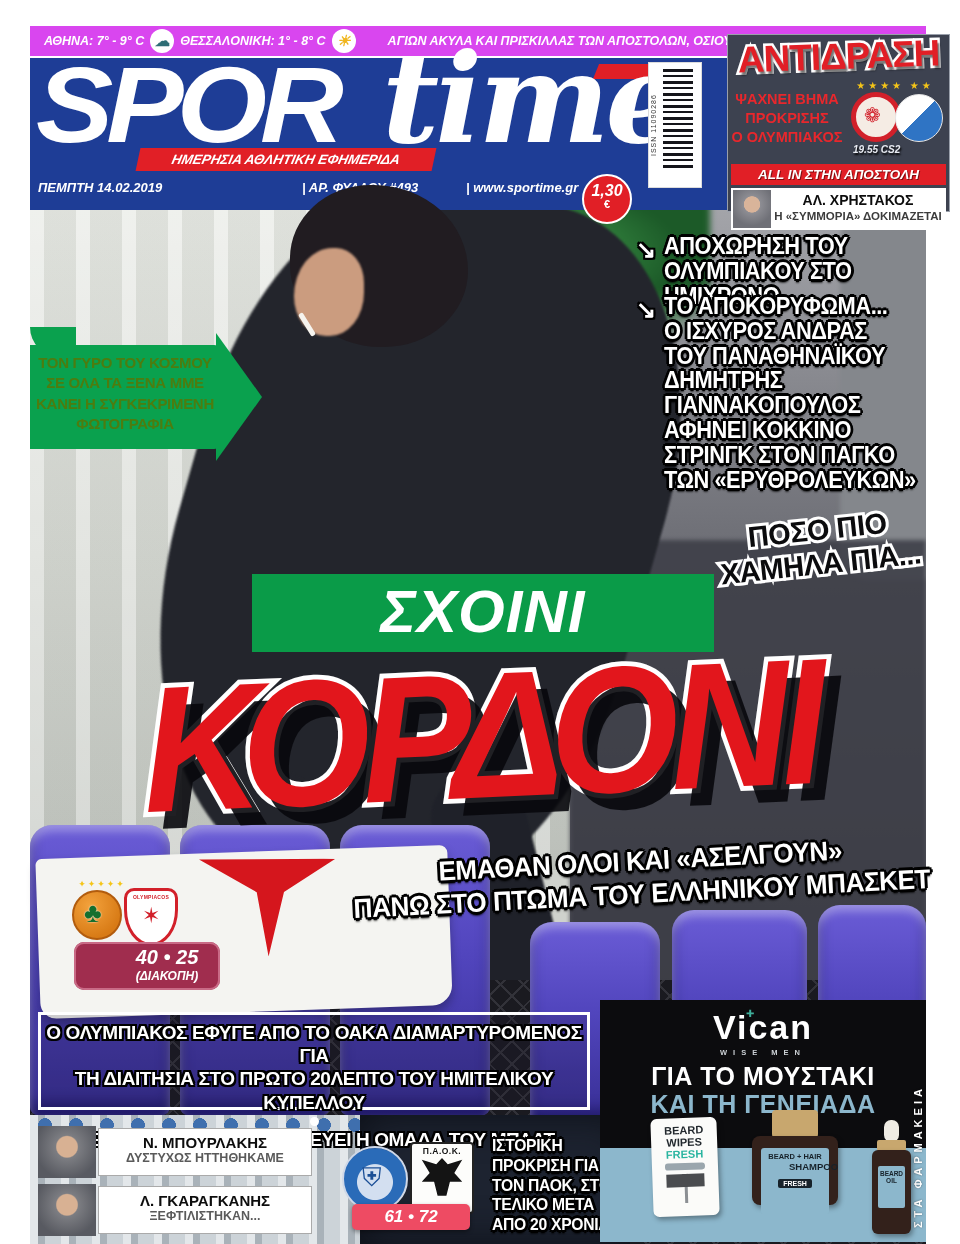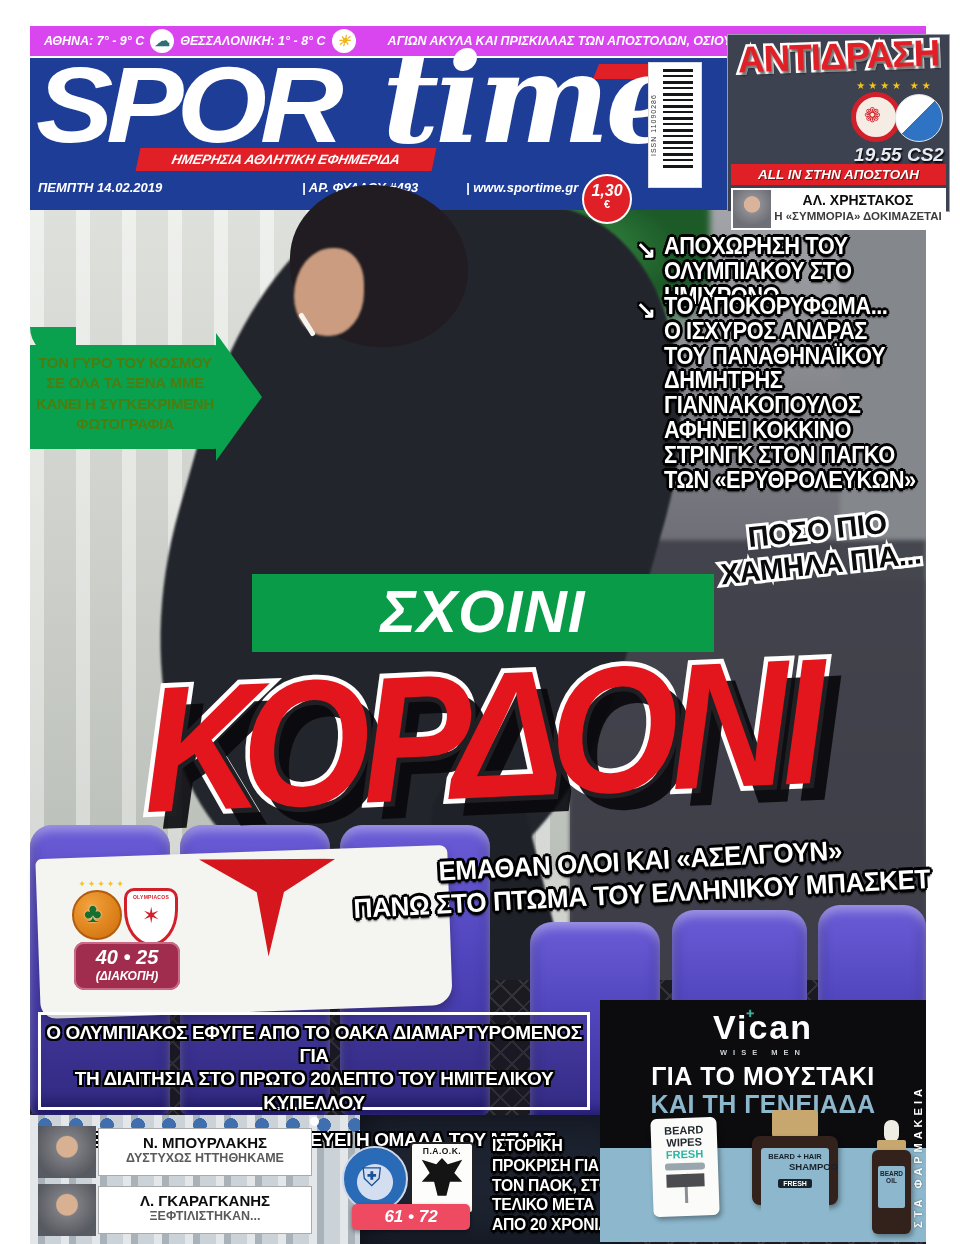--- a/index.html
+++ b/index.html
@@ -40,21 +40,21 @@
     color:#e11f26;-webkit-text-stroke:5px #fff;paint-order:stroke fill;transform:rotate(-2deg);
     letter-spacing:-1px;text-shadow:2px 3px 2px rgba(0,0,0,.55);}
   .promo-lines{left:4px;top:56px;width:112px;color:#e8272c;font-weight:800;font-size:14.5px;
     line-height:1.3;text-align:center;}
   .promo-stars{left:118px;top:46px;width:100px;text-align:center;color:#f5c518;font-size:10px;letter-spacing:3px;}
   .oly-c{left:124px;top:58px;width:50px;height:50px;border-radius:50%;background:#f5ece4;
     border:5px solid #d2202a;box-sizing:border-box;}
   .oly-c i{position:absolute;left:8px;top:6px;font-style:normal;color:#d2202a;font-size:20px;}
   .dyn-c{left:168px;top:60px;width:48px;height:48px;border-radius:50%;
     background:linear-gradient(135deg,#fff 48%,#2f74c4 48%);border:1px solid #e6e6e6;box-sizing:border-box;}
-  .kick{left:126px;top:110px;width:92px;text-align:center;color:#e8ebf2;font-size:19px;
+  .kick{left:126px;top:110px;width:92px;color:#e8ebf2;font-size:10px;
     font-weight:bold;font-style:italic;text-shadow:1px 2px 2px #000;}
   .promo-band{left:4px;top:130px;width:215px;height:21px;background:#e11f26;color:#fff;
     font-size:13.5px;font-weight:bold;font-style:italic;text-align:center;line-height:21px;
     text-shadow:1px 1px 0 #7d0d10;}
   .promo-strip{left:4px;top:154px;width:215px;height:42px;background:#fff;}
   .promo-photo{left:2px;top:2px;width:38px;height:38px;
     background:radial-gradient(circle at 50% 38%,#d9b49a 26%,#8d8d93 28%,#6f7077 70%);}
   .promo-name{left:42px;top:4px;width:170px;text-align:center;font-weight:800;font-size:14px;color:#0d0d0d;}
   .promo-sub{left:42px;top:22px;width:170px;text-align:center;font-size:11.5px;font-weight:bold;color:#3c3c3c;}
   
@@ -132,21 +132,21 @@
     background:radial-gradient(circle at 35% 30%,#f3a23c,#d87b16 72%);border:2px solid #b25c0d;box-sizing:border-box;}
   .pao i{position:absolute;left:10px;top:6px;font-style:normal;font-size:27px;color:#156f2e;
     text-shadow:0 0 2px #fff;}
   .olysb{left:124px;top:888px;width:54px;height:58px;background:#fff;z-index:6;
     border:3px solid #d2202a;box-sizing:border-box;border-radius:10px 10px 50% 50%/10px 10px 62% 62%;}
   .olysb .arc{position:absolute;left:0;top:3px;width:100%;text-align:center;font-size:5px;
     font-weight:bold;color:#d2202a;letter-spacing:.3px;}
   .olysb i{position:absolute;left:15px;top:12px;font-style:normal;color:#d2202a;font-size:22px;}
   .scorebox{left:74px;top:942px;width:106px;height:48px;background:#a02d4e;border-radius:10px;
     z-index:6;text-align:center;color:#fff;font-style:italic;font-weight:900;
-    box-shadow:inset 0 0 0 2px #c96a86;}
+    box-shadow:inset 0 0 0 2px #c96a86;padding-left:40px;}
   
   .mainbox{left:38px;top:1012px;width:552px;height:98px;border:3px solid #fff;z-index:6;
     background:rgba(25,22,50,.18);box-sizing:border-box;text-align:center;}
   .mainbox .l1{margin-top:6px;font-size:19px;font-weight:800;color:#fff;line-height:1.22;letter-spacing:-.4px;}
   .mainbox .dot{width:9px;height:9px;border-radius:50%;background:#fff;margin:3px auto;}
   .mainbox .l2{font-size:19px;font-weight:800;color:#fff;letter-spacing:-.4px;}
   
   .qphoto{width:58px;height:52px;z-index:6;
     background:radial-gradient(circle at 50% 40%,#d8b193 24%,#7c7d82 27%,#585a61 75%);}
   .qbox{width:214px;height:48px;background:#fff;z-index:6;text-align:center;border:1px solid #aaa;
@@ -241,20 +241,23 @@
   </div>
 </div>
 
 <div class="abs barcode">
   <div class="abs issn">ISSN 11090286</div>
   <div class="abs stripes"></div>
 </div>
 
 <div class="abs promo">
   <div class="abs promo-title">ΑΝΤΙΔΡΑΣΗ</div>
+  <div class="abs promo-lines pre">ΨΑΧΝΕΙ ΒΗΜΑ
+ΠΡΟΚΡΙΣΗΣ
+Ο ΟΛΥΜΠΙΑΚΟΣ</div>
   <div class="abs promo-stars">★★★★ ★★</div>
   <div class="abs oly-c">
       <i>❁</i>
     </div>
   <div class="abs dyn-c"></div>
   <div class="abs kick">19.55 CS2</div>
   <div class="abs promo-band">ALL IN ΣΤΗΝ ΑΠΟΣΤΟΛΗ</div>
   <div class="abs promo-strip">
     <div class="abs promo-photo"></div>
     <div class="abs promo-name">ΑΛ. ΧΡΗΣΤΑΚΟΣ</div>

